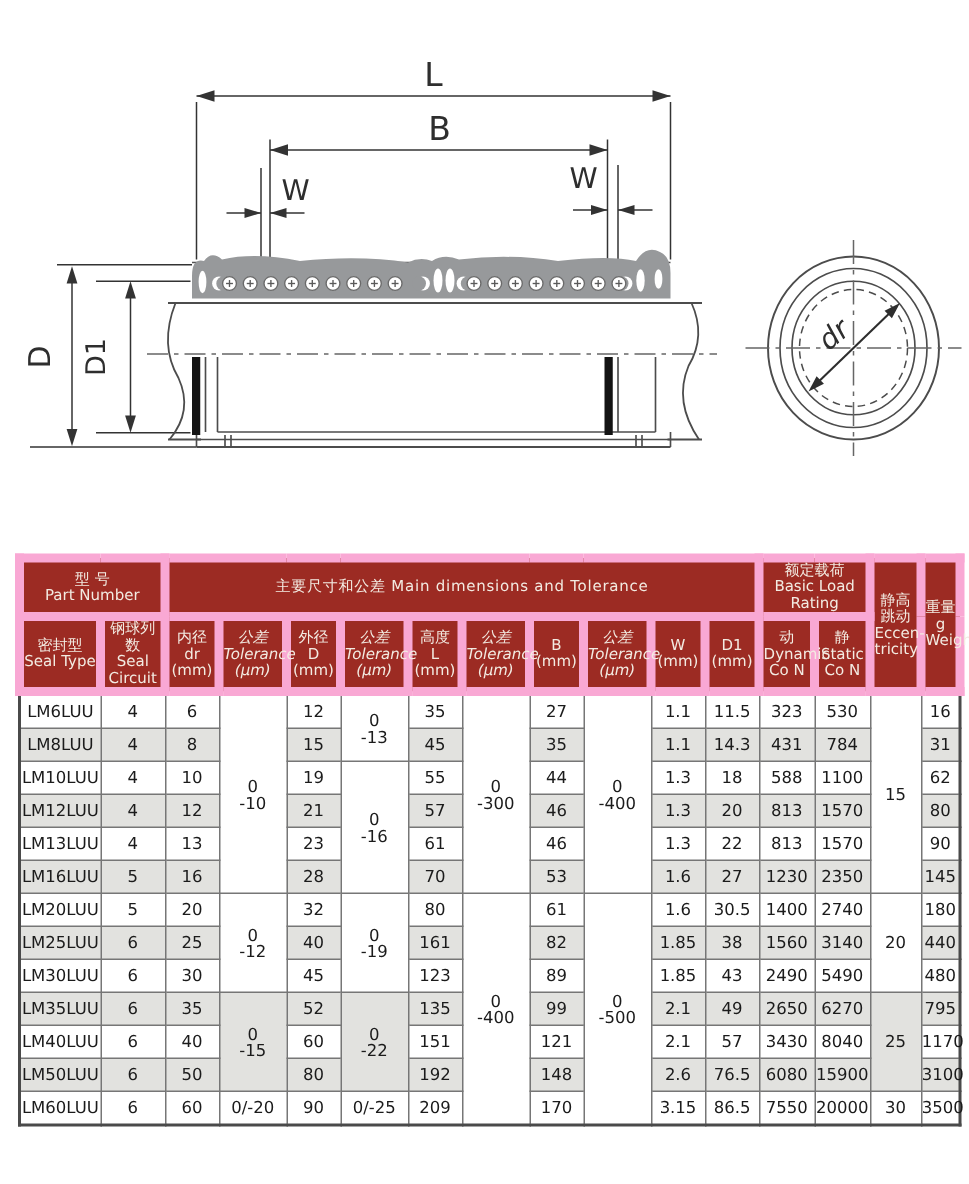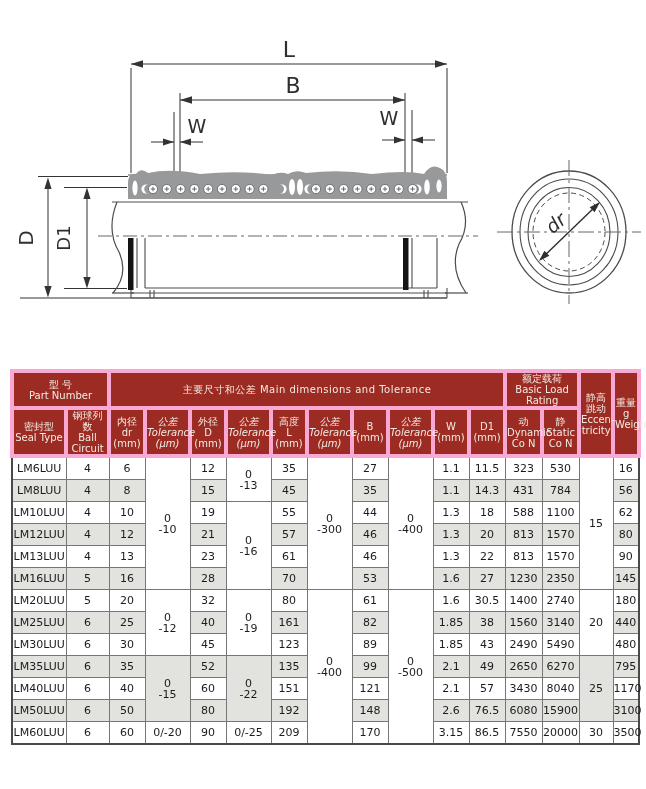--- a/index.html
+++ b/index.html
@@ -4,21 +4,21 @@
 <style>
   html,body{margin:0;padding:0;background:#ffffff;}
   .page{position:relative;width:646px;height:789px;background:#fff;overflow:hidden;
         font-family:"DejaVu Sans","Liberation Sans",sans-serif;}
   .drawing{display:block;}
   svg text{font-family:"DejaVu Sans","Liberation Sans",sans-serif;fill:#2e2e2e;}
 
   table.dim{border-collapse:collapse;table-layout:fixed;width:627px;margin:3px 0 0 10px;
             border:2px solid #4a4a4a;}
   table.dim th{background:#9c2b23;color:#f3ebe2;font-weight:normal;white-space:pre-line;
-            border:4px solid #f9a8d4;padding:0;text-align:center;vertical-align:middle;
+            border:6px solid #f9a8d4;padding:0;text-align:center;vertical-align:middle;
             font-size:10px;line-height:11px;}
   table.dim thead tr.r1{height:28px;}
   table.dim thead tr.r2{height:44px;}
   th.pn{font-size:10.5px;line-height:12px;}
   th.main{font-size:13px;font-weight:bold;letter-spacing:.5px;}
   th.load{font-size:9px;line-height:9.5px;}
   th.ecc,th.wt{font-size:10px;line-height:11px;}
   th.dyn{font-size:8.5px;line-height:9.5px;}
   th.tolh{font-size:9px;line-height:11px;font-style:italic;}
   table.dim td{border:1px solid #767676;text-align:center;vertical-align:middle;
@@ -237,21 +237,21 @@
 跳动
 Eccen-
 tricity</th>
       <th class="wt" rowspan="2">重量 g
 Weight</th>
     </tr>
     <tr class="r2">
       <th>密封型
 Seal Type</th>
       <th>钢球列数
-Ball
+Seal
 Circuit</th>
       <th>内径
 dr
 (mm)</th>
       <th class="tolh">公差
 Tolerance
 (μm)</th>
       <th>外径
 D
 (mm)</th>
@@ -308,21 +308,21 @@
           <td>LM8LUU</td>
           <td>4</td>
           <td>8</td>
           <td>15</td>
           <td>45</td>
           <td>35</td>
           <td>1.1</td>
           <td>14.3</td>
           <td>431</td>
           <td>784</td>
-          <td>56</td>
+          <td>31</td>
         </tr>
         <tr>
           <td>LM10LUU</td>
           <td>4</td>
           <td>10</td>
           <td>19</td>
           <td rowspan="4" class="m">0
 -16</td>
           <td>55</td>
           <td>44</td>

